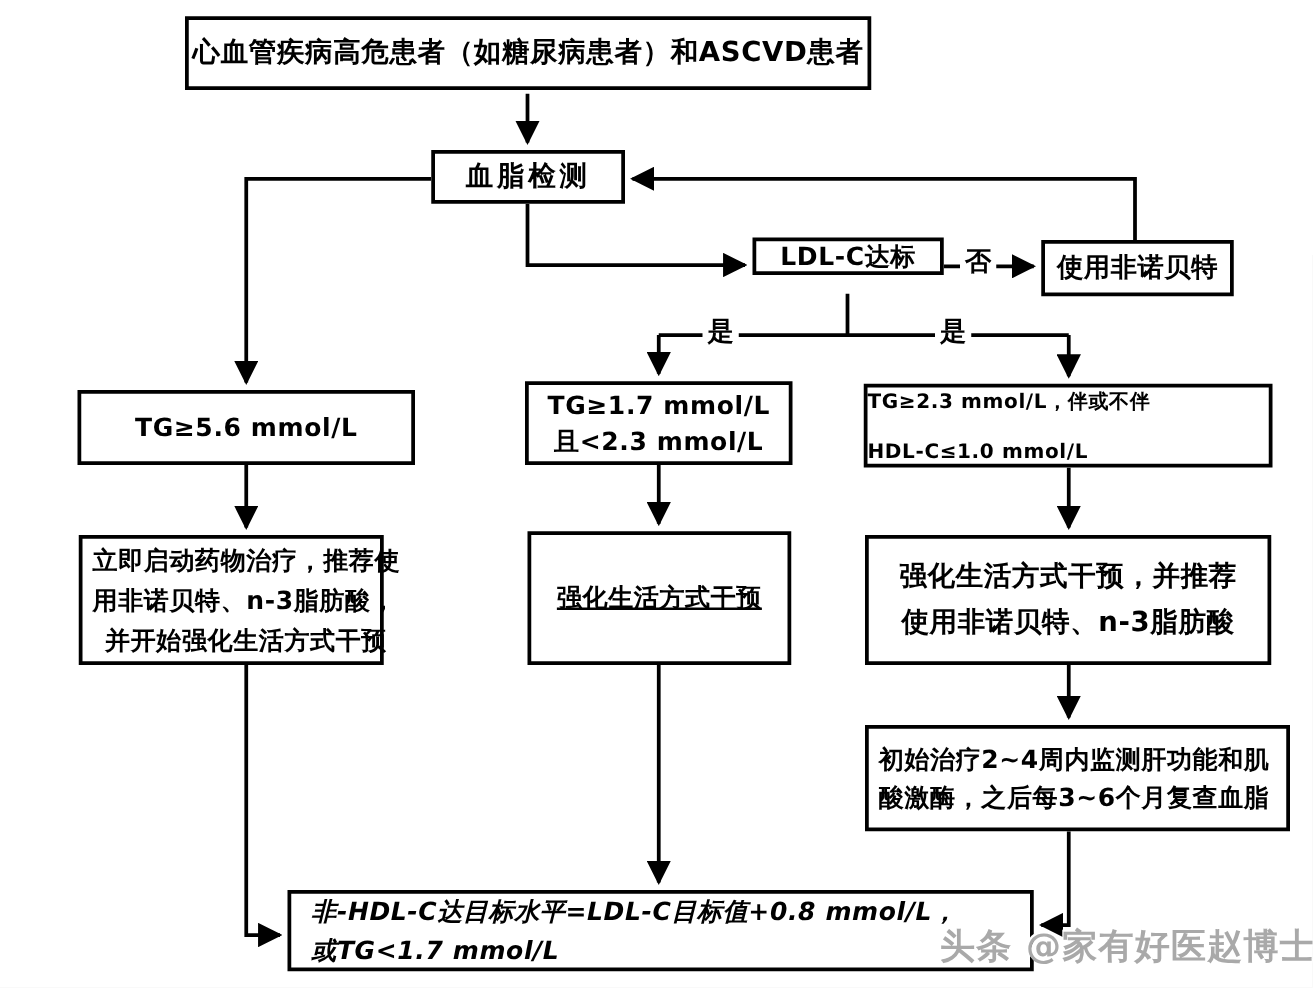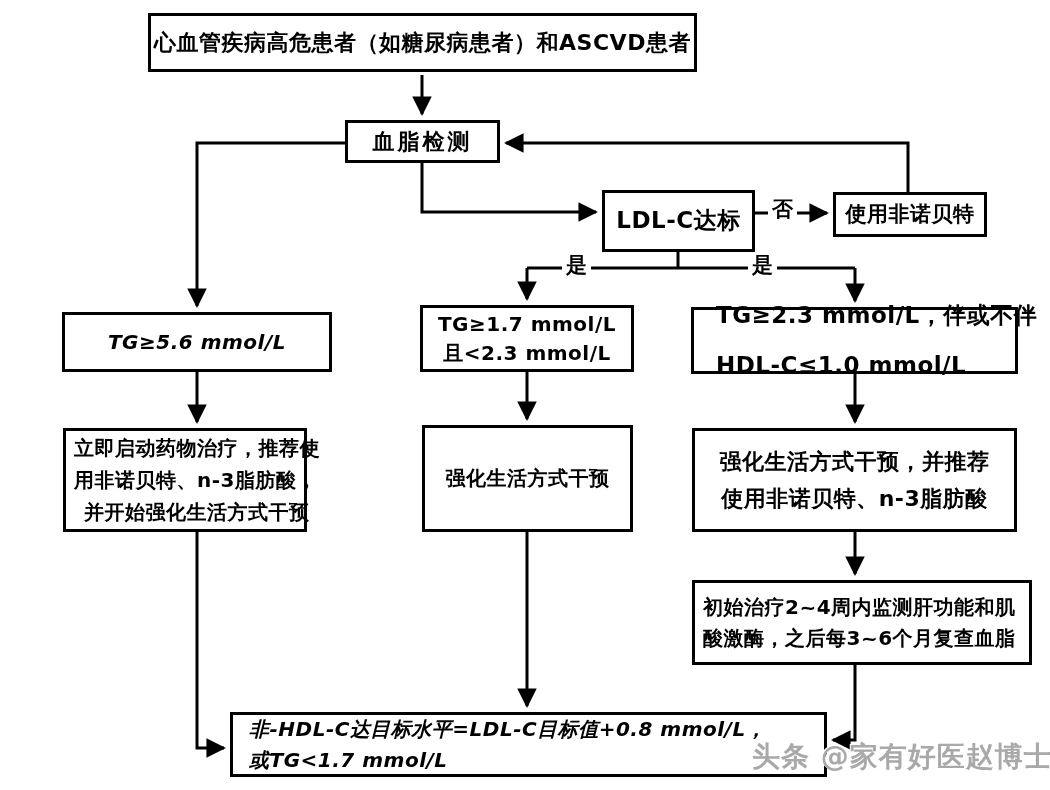--- a/index.html
+++ b/index.html
@@ -112,49 +112,49 @@
   </svg>
 
   <div class="node" style="left:148px;top:13px;width:549px;height:59px;font-size:22px;">
     <div class="ln">心血管疾病高危患者（如糖尿病患者）和ASCVD患者</div>
   </div>
 
   <div class="node" style="left:345px;top:120px;width:155px;height:43px;font-size:22px;letter-spacing:3px;">
     <div class="ln">血脂检测</div>
   </div>
 
-  <div class="node" style="left:602px;top:190px;width:153px;height:62px;font-size:23px;">
+  <div class="node" style="left:602px;top:190px;width:153px;height:30px;font-size:20px;">
     <div class="ln">LDL-C达标</div>
   </div>
 
   <div class="node" style="left:833px;top:192px;width:154px;height:45px;font-size:21px;">
     <div class="ln">使用非诺贝特</div>
   </div>
 
-  <div class="node" style="left:62px;top:312px;width:270px;height:60px;font-size:20px;font-style:italic;">
+  <div class="node" style="left:62px;top:312px;width:270px;height:60px;font-size:20px;">
     <div class="ln">TG≥5.6 mmol/L</div>
   </div>
 
   <div class="node" style="left:420px;top:305px;width:214px;height:67px;font-size:20px;">
     <div class="ln">TG≥1.7 mmol/L</div>
     <div class="ln">且&lt;2.3 mmol/L</div>
   </div>
 
-  <div class="node align-left" style="left:691px;top:307px;width:327px;height:67px;font-size:23px;padding-left:22px;gap:16px;">
+  <div class="node align-left" style="left:691px;top:307px;width:327px;height:67px;font-size:16px;gap:16px;">
     <div class="ln">TG≥2.3 mmol/L，伴或不伴</div>
     <div class="ln">HDL-C≤1.0 mmol/L</div>
   </div>
 
   <div class="node align-left" style="left:63px;top:428px;width:244px;height:104px;font-size:20px;padding-left:8px;line-height:1.6;">
     <div class="ln">立即启动药物治疗，推荐使</div>
     <div class="ln">用非诺贝特、n-3脂肪酸，</div>
     <div class="ln" style="padding-left:10px;">并开始强化生活方式干预</div>
   </div>
 
-  <div class="node" style="left:422px;top:425px;width:211px;height:107px;font-size:20px;">
+  <div class="node" style="left:422px;top:425px;width:211px;height:107px;font-size:20px;text-decoration:underline;">
     <div class="ln">强化生活方式干预</div>
   </div>
 
   <div class="node" style="left:692px;top:428px;width:325px;height:104px;font-size:22px;line-height:1.7;">
     <div class="ln">强化生活方式干预，并推荐</div>
     <div class="ln">使用非诺贝特、n-3脂肪酸</div>
   </div>
 
   <div class="node align-left" style="left:680px;top:580px;width:340px;height:85px;font-size:20px;padding-left:8px;line-height:1.55;margin-left:12px;">
     <div class="ln">初始治疗2~4周内监测肝功能和肌</div>

